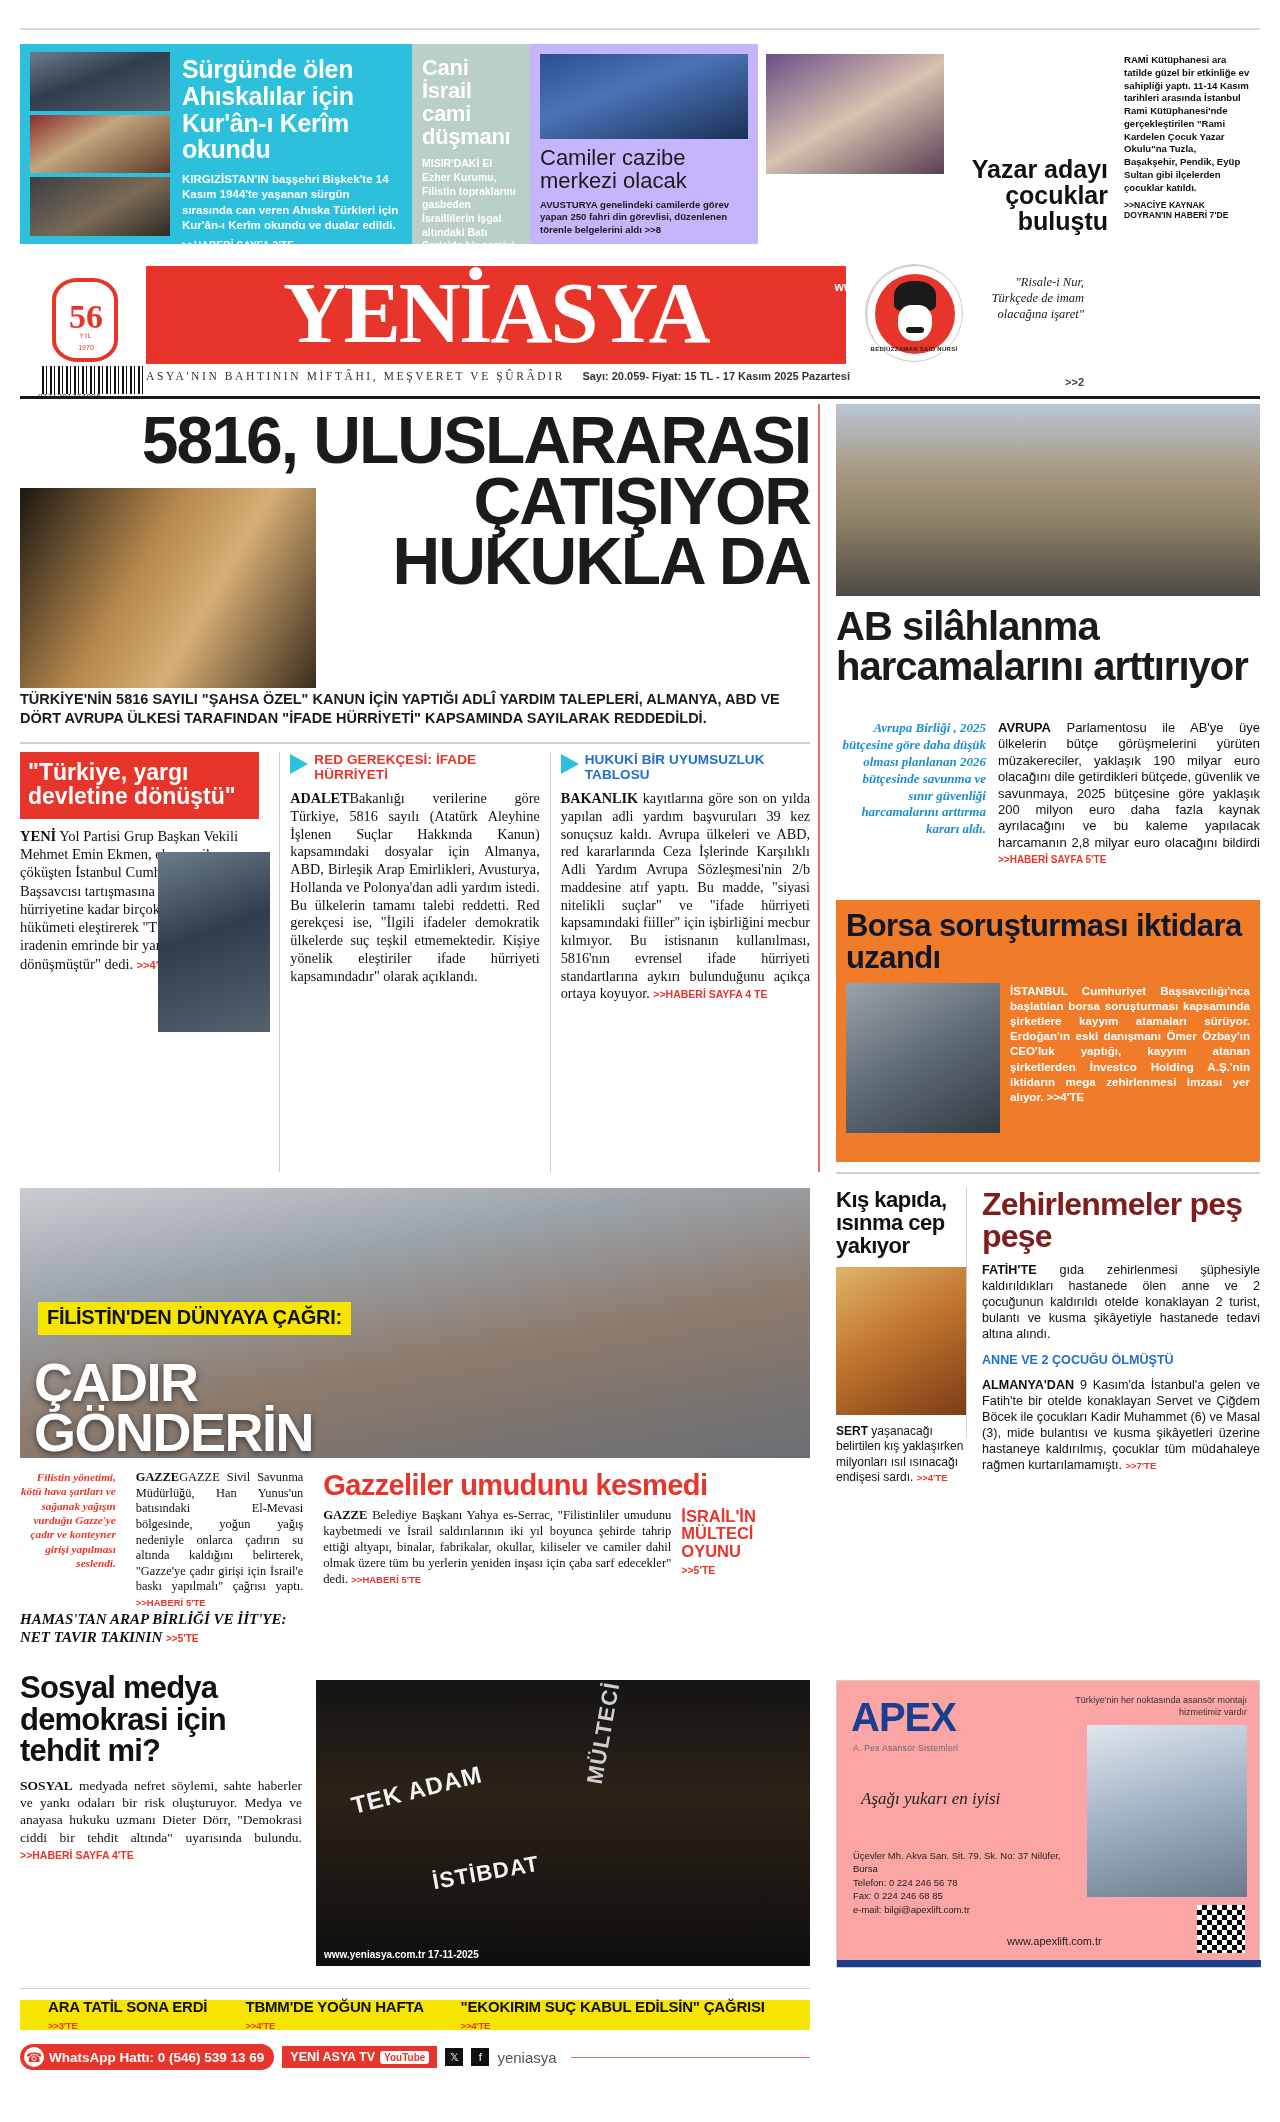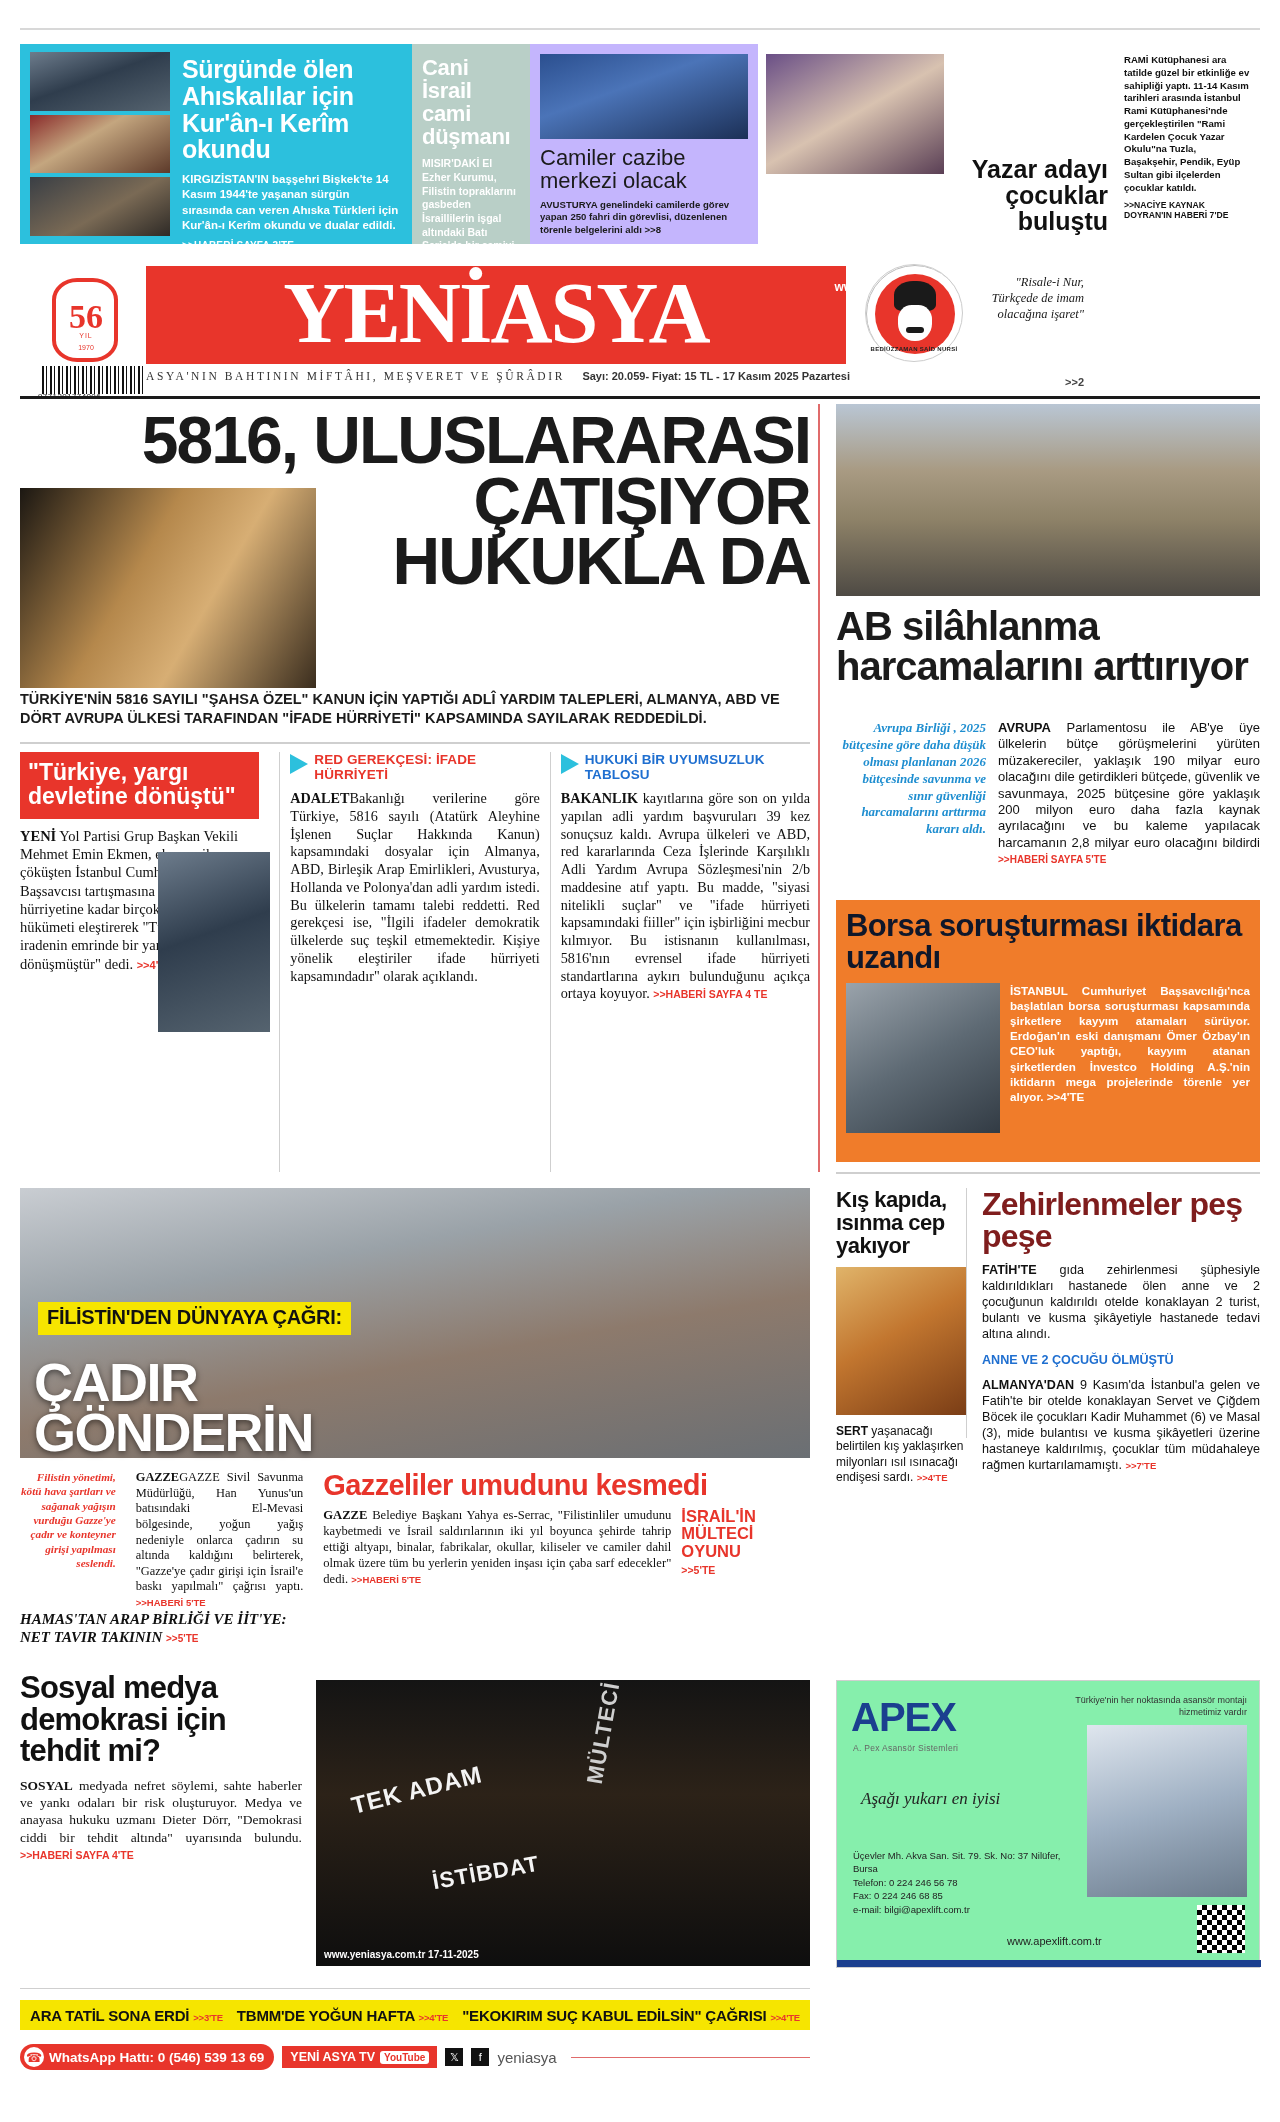--- a/index.html
+++ b/index.html
@@ -186,37 +186,37 @@
   .kis .b { font-size:12px; line-height:1.26; color:#111; margin-top:9px; }
   .kis .b .ref{ color:#e8352b; font-weight:bold; font-size:9.5px; }
   .zeh { position:absolute; left:982px; top:1188px; width:278px; }
   .zeh h3 { font-size:32px; line-height:1.0; font-weight:bold; color:#7f1d1d; letter-spacing:-.8px; }
   .zeh .b { font-size:12.6px; line-height:1.28; color:#111; margin-top:10px; text-align:justify; }
   .zeh .sub { color:#1f6fd0; font-weight:bold; font-size:12.6px; margin-top:10px; }
   .zeh .b .ref { color:#e8352b; font-weight:bold; font-size:9.5px; }
   .vrule2 { position:absolute; left:966px; top:1188px; width:1px; height:250px; background:#cfcfcf; }
 
   
-  .apex { position:absolute; left:836px; top:1680px; width:424px; height:288px; border:1px solid #cfcfcf; background:#86efac; }
+  .apex { position:absolute; left:836px; top:1680px; width:424px; height:288px; border:1px solid #cfcfcf; background:#fca5a5; }
   .apex .name { position:absolute; left:14px; top:14px; font-size:40px; font-weight:bold; color:#1b3f8f; letter-spacing:-1px; }
   .apex .tag { position:absolute; left:16px; top:62px; font-size:8.5px; color:#666; letter-spacing:.3px; }
   .apex .slog { position:absolute; left:24px; top:108px; font-family:"Liberation Serif",serif; font-style:italic;
                 font-size:17px; line-height:1.2; color:#222; }
   .apex .claim { position:absolute; left:228px; top:14px; width:182px; text-align:right; font-size:9px; line-height:1.3; color:#333; }
   .apex .photo { position:absolute; left:250px; top:44px; width:160px; height:172px; }
   .apex .addr { position:absolute; left:16px; top:168px; width:214px; font-size:9.5px; line-height:1.42; color:#222; }
   .apex .qr { position:absolute; right:14px; bottom:14px; width:48px; height:48px;
               background: repeating-conic-gradient(#000 0% 25%, #fff 0% 50%) 0 0/10px 10px; }
   .apex .web { position:absolute; left:170px; bottom:20px; font-size:11px; color:#222; }
   .apex .bluebar { position:absolute; left:0; bottom:0; width:424px; height:7px; background:#1b3f8f; }
 
   
   .bot-rule { position:absolute; left:20px; top:1988px; width:790px; height:1px; background:#cfcfcf; }
   .yellowbar { position:absolute; left:20px; top:2000px; width:790px; height:30px; background:#f6e500;
-               display:flex; align-items:center; gap:14px; padding:0 10px; }
+               display:flex; align-items:center; gap:14px; padding:0 28px; }
   .yellowbar .it { font-size:15px; font-weight:bold; color:#111; letter-spacing:-.2px; }
   .yellowbar .ref { color:#e8352b; font-size:9.5px; font-weight:bold; }
 
   .footer { position:absolute; left:20px; top:2042px; width:790px; height:30px; display:flex; align-items:center; gap:8px; }
   .wa { display:flex; align-items:center; background:#e8352b; color:#fff; border-radius:14px; padding:3px 10px 3px 4px; gap:5px; }
   .wa .circ { width:20px;height:20px;border-radius:50%;background:#fff;color:#e8352b;font-size:13px;display:flex;align-items:center;justify-content:center;}
   .wa .t { font-size:13.5px; font-weight:bold; }
   .tvbadge { background:#e8352b; color:#fff; font-size:12.5px; font-weight:bold; padding:4px 8px; display:flex; align-items:center; gap:5px; }
   .tvbadge .yt { background:#fff; color:#e8352b; border-radius:3px; font-size:10px; padding:1px 4px; }
   .sq { width:18px;height:18px;background:#111;color:#fff;font-size:11px;display:flex;align-items:center;justify-content:center; }
@@ -356,21 +356,21 @@
   </div>
   <div class="ab-cols">
     <div class="ab-pull">Avrupa Birliği , 2025 bütçesine göre daha düşük olması planlanan 2026 bütçesinde savunma ve sınır güvenliği harcamalarını arttırma kararı aldı.</div>
     <div class="ab-txt"><b>AVRUPA</b><span> Parlamentosu ile AB'ye üye ülkelerin bütçe görüşmelerini yürüten müzakereciler, yaklaşık 190 milyar euro olacağını dile getirdikleri bütçede, güvenlik ve savunmaya, 2025 bütçesine göre yaklaşık 200 milyon euro daha fazla kaynak ayrılacağını ve bu kaleme yapılacak harcamanın 2,8 milyar euro olacağını bildirdi</span> <span class="ref">&gt;&gt;HABERİ SAYFA 5'TE</span></div>
   </div>
 
   <div class="borsa">
     <h3>Borsa soruşturması iktidara uzandı</h3>
     <div class="borsa-row">
       <div class="photo bld"></div>
-      <div class="txt"><b>İSTANBUL</b><span> Cumhuriyet Başsavcılığı'nca başlatılan borsa soruşturması kapsamında şirketlere kayyım atamaları sürüyor. Erdoğan'ın eski danışmanı Ömer Özbay'ın CEO'luk yaptığı, kayyım atanan şirketlerden İnvestco Holding A.Ş.'nin iktidarın mega projelerinde törenle yer alıyor.</span> <span>&gt;&gt;4'TE</span></div>
+      <div class="txt"><b>İSTANBUL</b><span> Cumhuriyet Başsavcılığı'nca başlatılan borsa soruşturması kapsamında şirketlere kayyım atamaları sürüyor. Erdoğan'ın eski danışmanı Ömer Özbay'ın CEO'luk yaptığı, kayyım atanan şirketlerden İnvestco Holding A.Ş.'nin iktidarın mega zehirlenmesi imzası yer alıyor.</span> <span>&gt;&gt;4'TE</span></div>
     </div>
   </div>
 
   <div class="filistin">
     <div class="photo tents"></div>
     <div class="yellowtag">FİLİSTİN'DEN DÜNYAYA ÇAĞRI:</div>
     <div class="cadir">
       <div>ÇADIR</div>
       <div>GÖNDERİN</div>
     </div>

